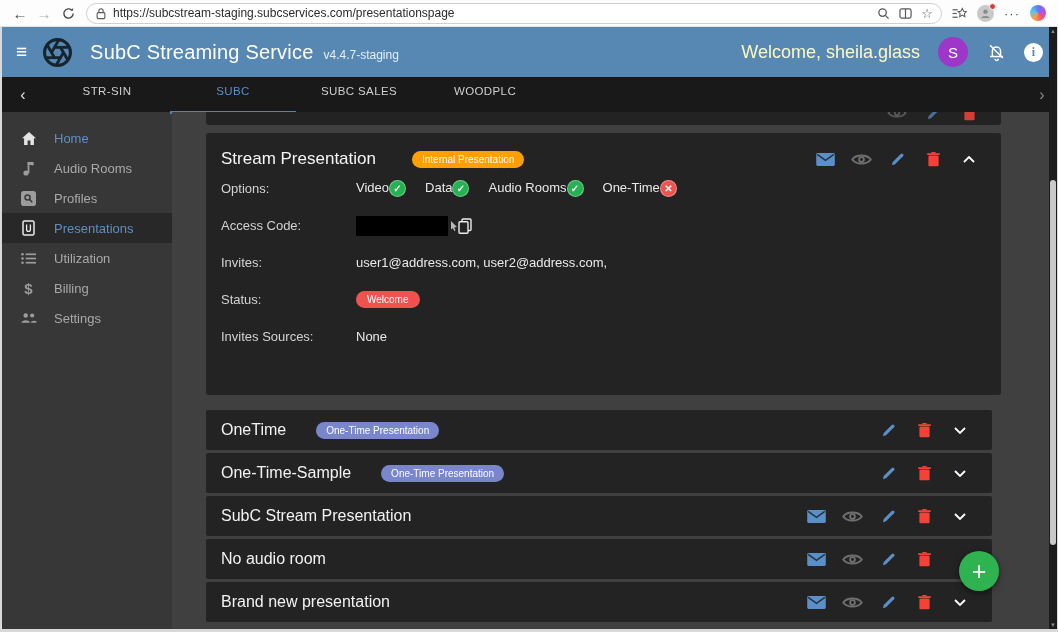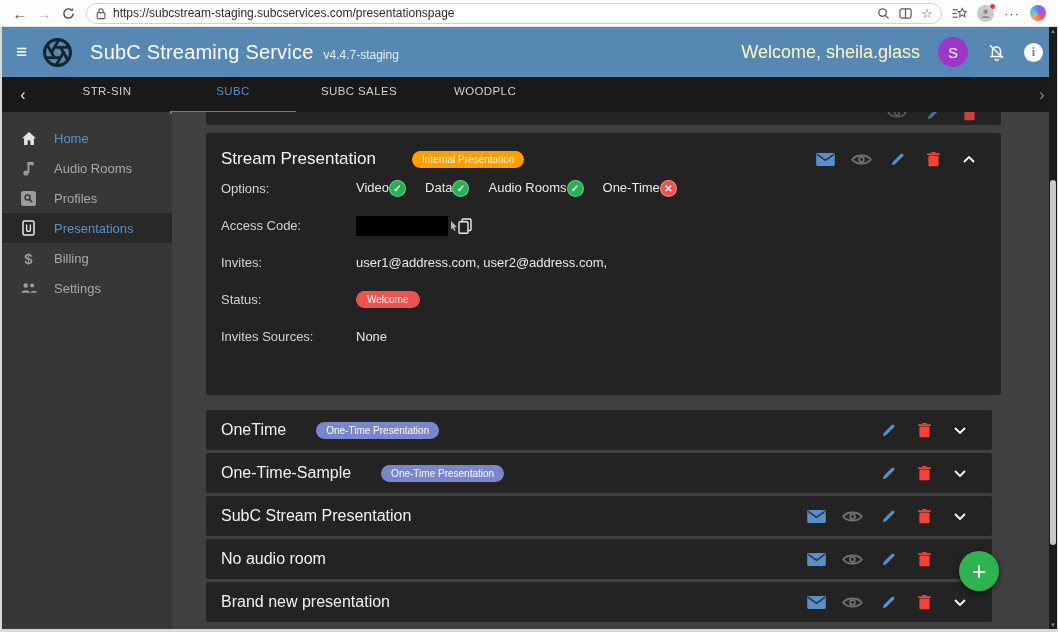--- a/index.html
+++ b/index.html
@@ -240,20 +240,33 @@
         <div class="side-item active">
           <span class="sicon">
             <svg width="13" height="16" viewBox="0 0 13 16">
               <rect x="1" y="1" width="11" height="14" rx="1.5" fill="none" stroke="#e9e9e9" stroke-width="1.5"></rect>
               <path d="M4.6 4.5 v5 a1.9 1.9 0 0 0 3.8 0 v-5" fill="none" stroke="#e9e9e9" stroke-width="1.3"></path>
             </svg>
           </span>
           <span>Presentations</span>
         </div>
         <div class="side-item">
+          <span class="sicon">
+            <svg width="15" height="13" viewBox="0 0 16 13">
+              <circle cx="1.6" cy="2" r="1.4" fill="#9c9c9c"></circle>
+                <rect x="5" y="1.1" width="11" height="1.8" fill="#9c9c9c"></rect>
+              <circle cx="1.6" cy="6.5" r="1.4" fill="#9c9c9c"></circle>
+                <rect x="5" y="5.6" width="11" height="1.8" fill="#9c9c9c"></rect>
+              <circle cx="1.6" cy="11" r="1.4" fill="#9c9c9c"></circle>
+                <rect x="5" y="10.1" width="11" height="1.8" fill="#9c9c9c"></rect>
+            </svg>
+          </span>
+          <span>Utilization</span>
+        </div>
+        <div class="side-item">
           <span class="sicon" style="font-size:15px; font-weight:bold;">$</span>
           <span>Billing</span>
         </div>
         <div class="side-item">
           <span class="sicon">
             <svg width="16" height="12" viewBox="0 0 17 12">
               <circle cx="5" cy="3.4" r="2.4" fill="#9c9c9c"></circle>
               <circle cx="11.8" cy="3.4" r="2.2" fill="#9c9c9c"></circle>
               <path d="M0.5 11 c0-3.6 9-3.6 9 0 z" fill="#9c9c9c"></path>
               <path d="M10.2 11 c0.4-2.2 4.4-3 6.3-1.2 v1.2 z" fill="#9c9c9c"></path>

